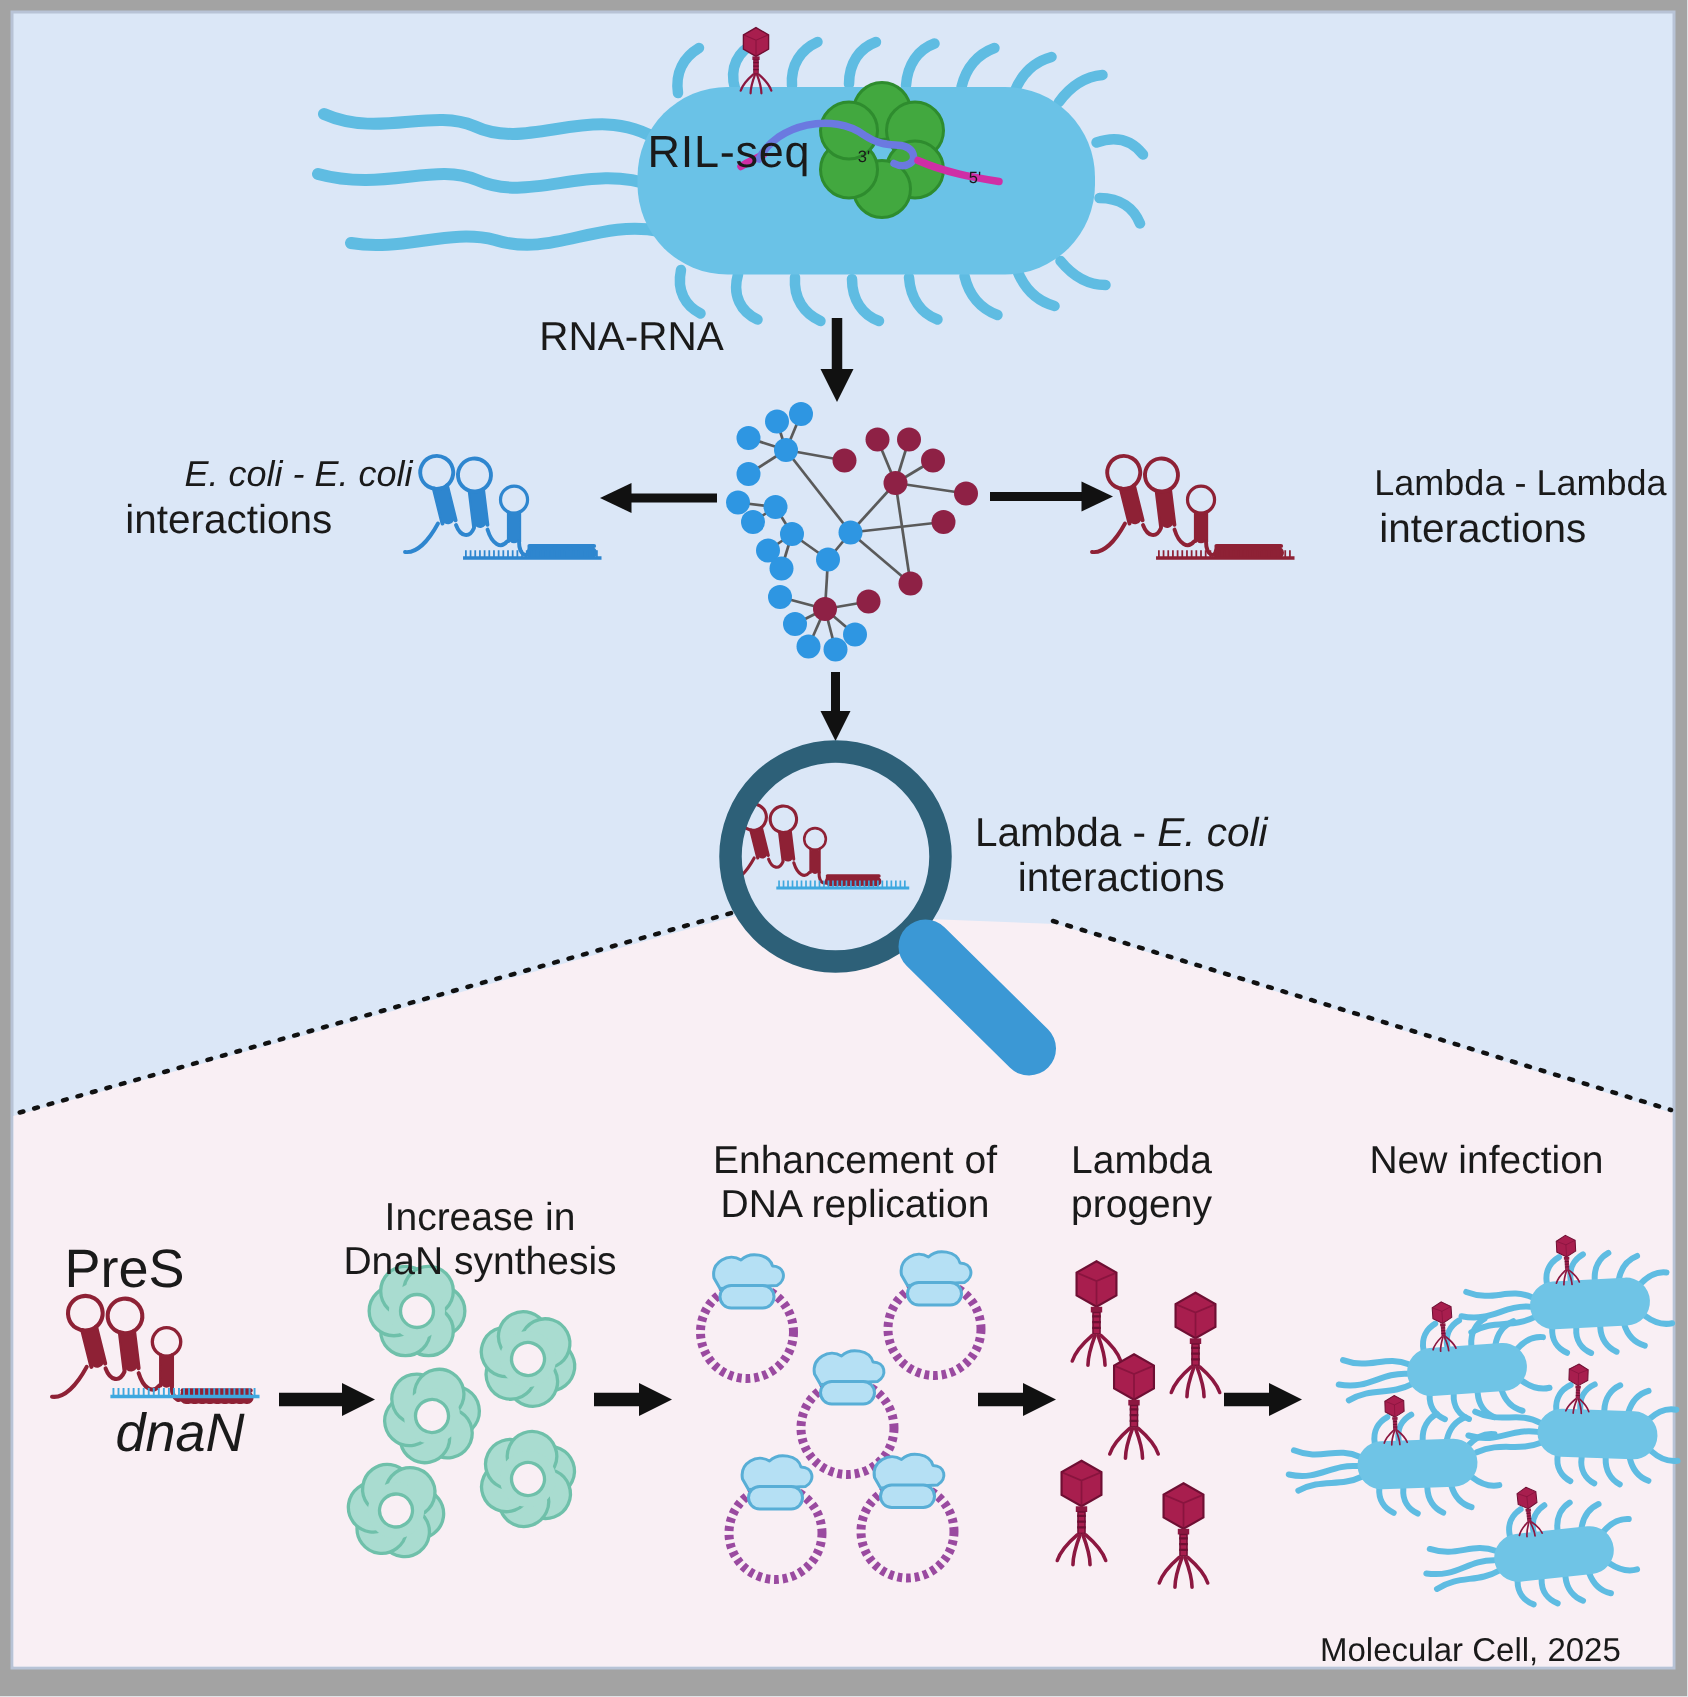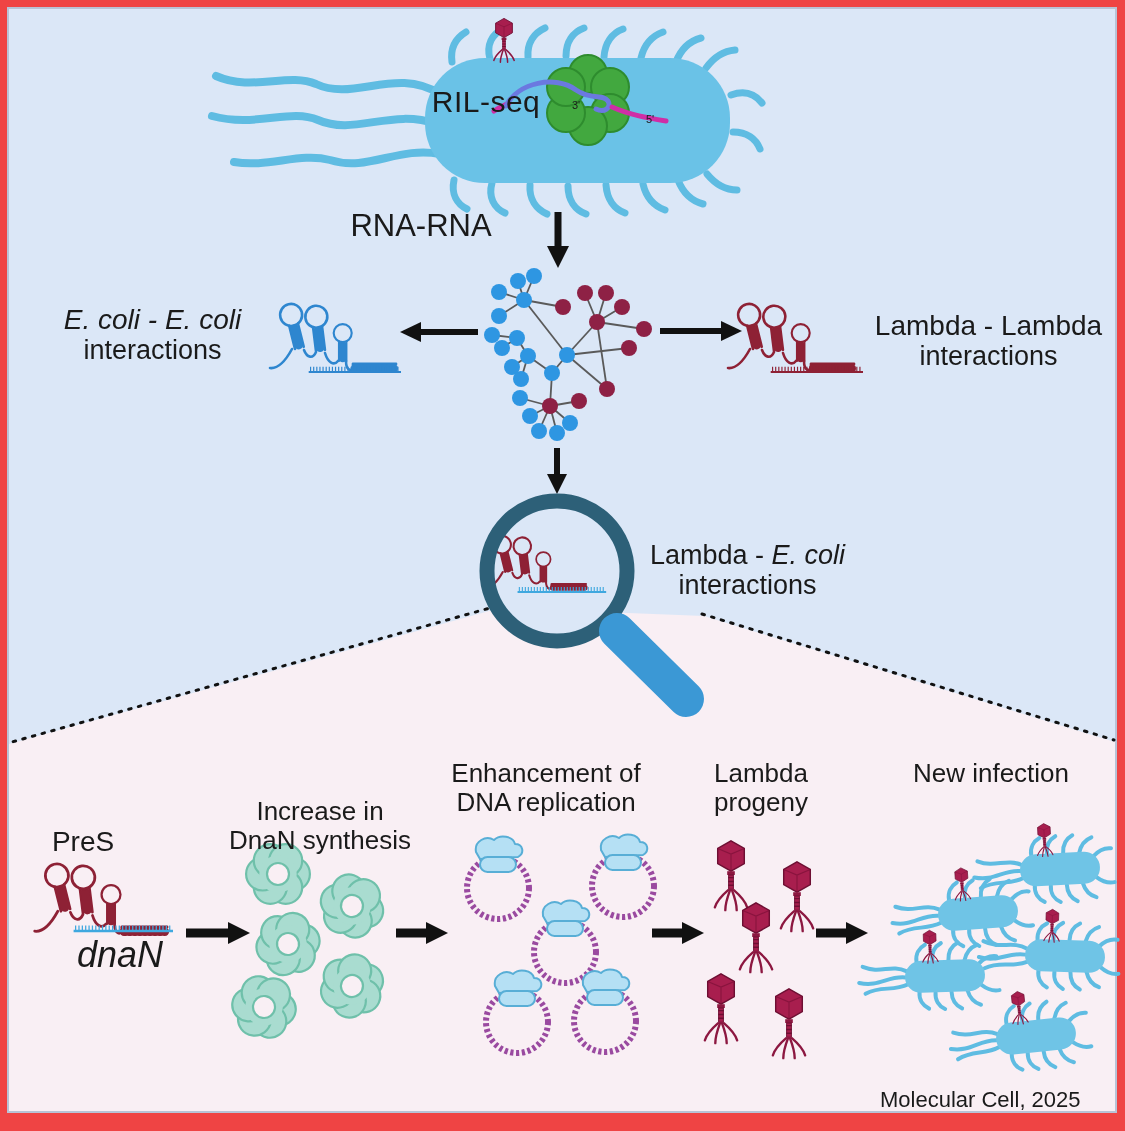--- a/index.html
+++ b/index.html
@@ -1,27 +1,27 @@
 <!DOCTYPE html>
 <html><head>
 <meta charset="utf-8">
 <style>
   html,body{margin:0;padding:0;background:#ffffff;}
-  .canvas{position:relative;width:1125px;height:1131px;background:#ef4444;
+  .canvas{position:relative;width:1125px;height:1131px;background:#a3a3a3;
           font-family:"Liberation Sans", sans-serif;color:#1a1a1a;overflow:hidden;}
   .art{position:absolute;left:0;top:0;}
   .lbl{position:absolute;text-align:center;line-height:1.12;color:#1a1a1a;z-index:5;}
   .it{font-style:italic;}
   .ril{font-size:30px;letter-spacing:.5px;}
-  .net-title{font-size:31px;}
+  .net-title{font-size:27px;}
   .branch{font-size:27px;}
-  .branch .l1{font-size:28px;}
+  .branch .l1{font-size:24px;text-align:right;}
   .mag{font-size:27px;}
   .step{font-size:26px;}
-  .pres{font-size:28px;}
+  .pres{font-size:36px;}
   .dnan{font-size:36px;font-style:italic;}
   .credit{font-size:22px;text-align:left;}
   .prime{font-size:11px;z-index:6;}
 </style>
 </head>
 <body>
 
 <div class="canvas">
 
 <svg class="art" width="1125" height="1131" viewBox="0 0 1125 1131">
@@ -331,21 +331,21 @@
 
 <div class="lbl mag" style="left:625px;top:540px;width:245px;">
   <div><span>Lambda - </span><span class="it">E. coli</span></div>
   <div>interactions</div>
 </div>
 
 <div class="lbl step" style="left:210px;top:759px;width:220px;margin-top:38px;">
   <div>Increase in</div>
   <div>DnaN synthesis</div>
 </div>
-<div class="lbl step" style="left:436px;top:759px;width:220px;text-align:center;">
+<div class="lbl step" style="left:460px;top:759px;width:220px;text-align:center;">
   <div>Enhancement of</div>
   <div>DNA replication</div>
 </div>
 <div class="lbl step" style="left:651px;top:759px;width:220px;">
   <div>Lambda</div>
   <div>progeny</div>
 </div>
 <div class="lbl step" style="left:881px;top:759px;width:220px;">
   <div>New infection</div>
 </div>

